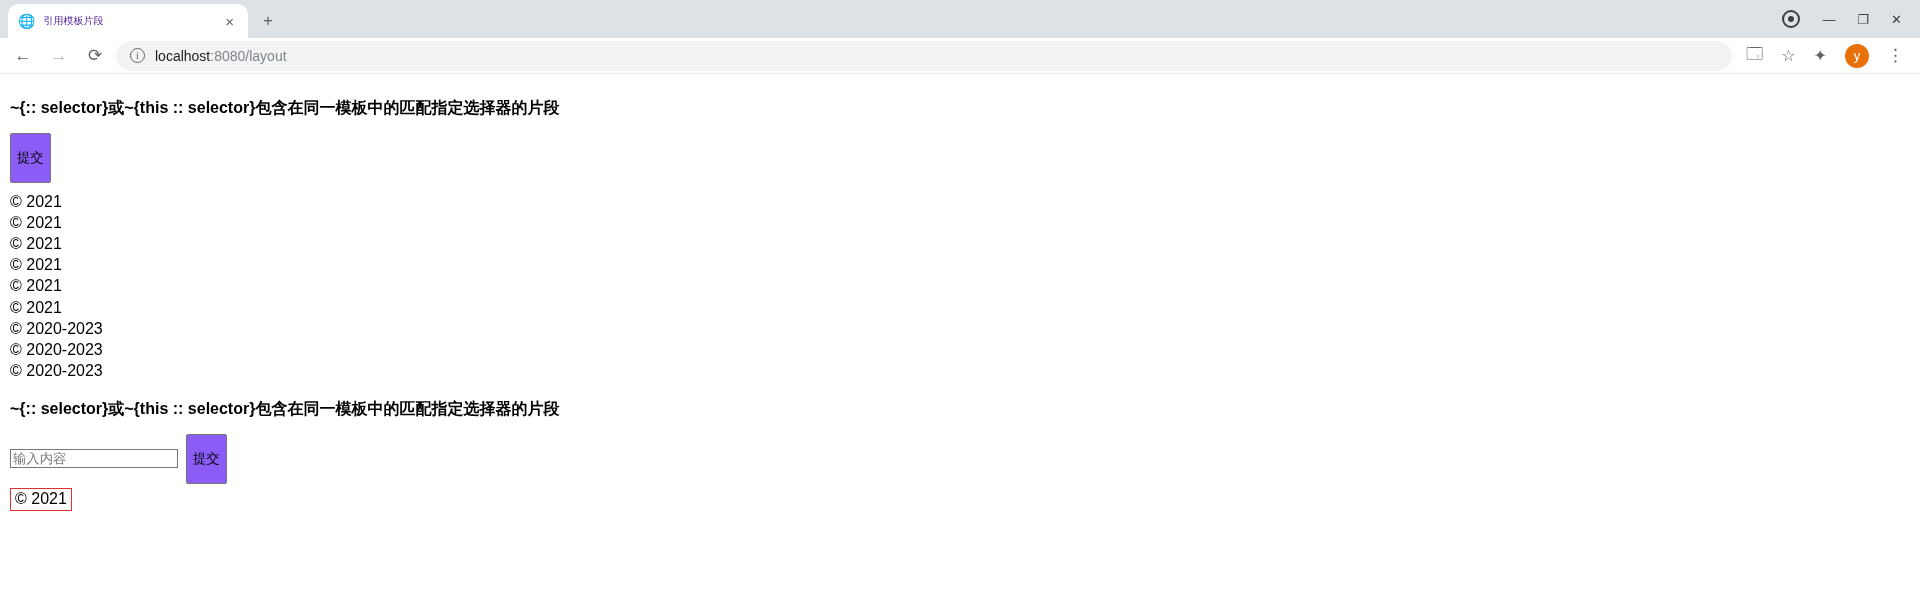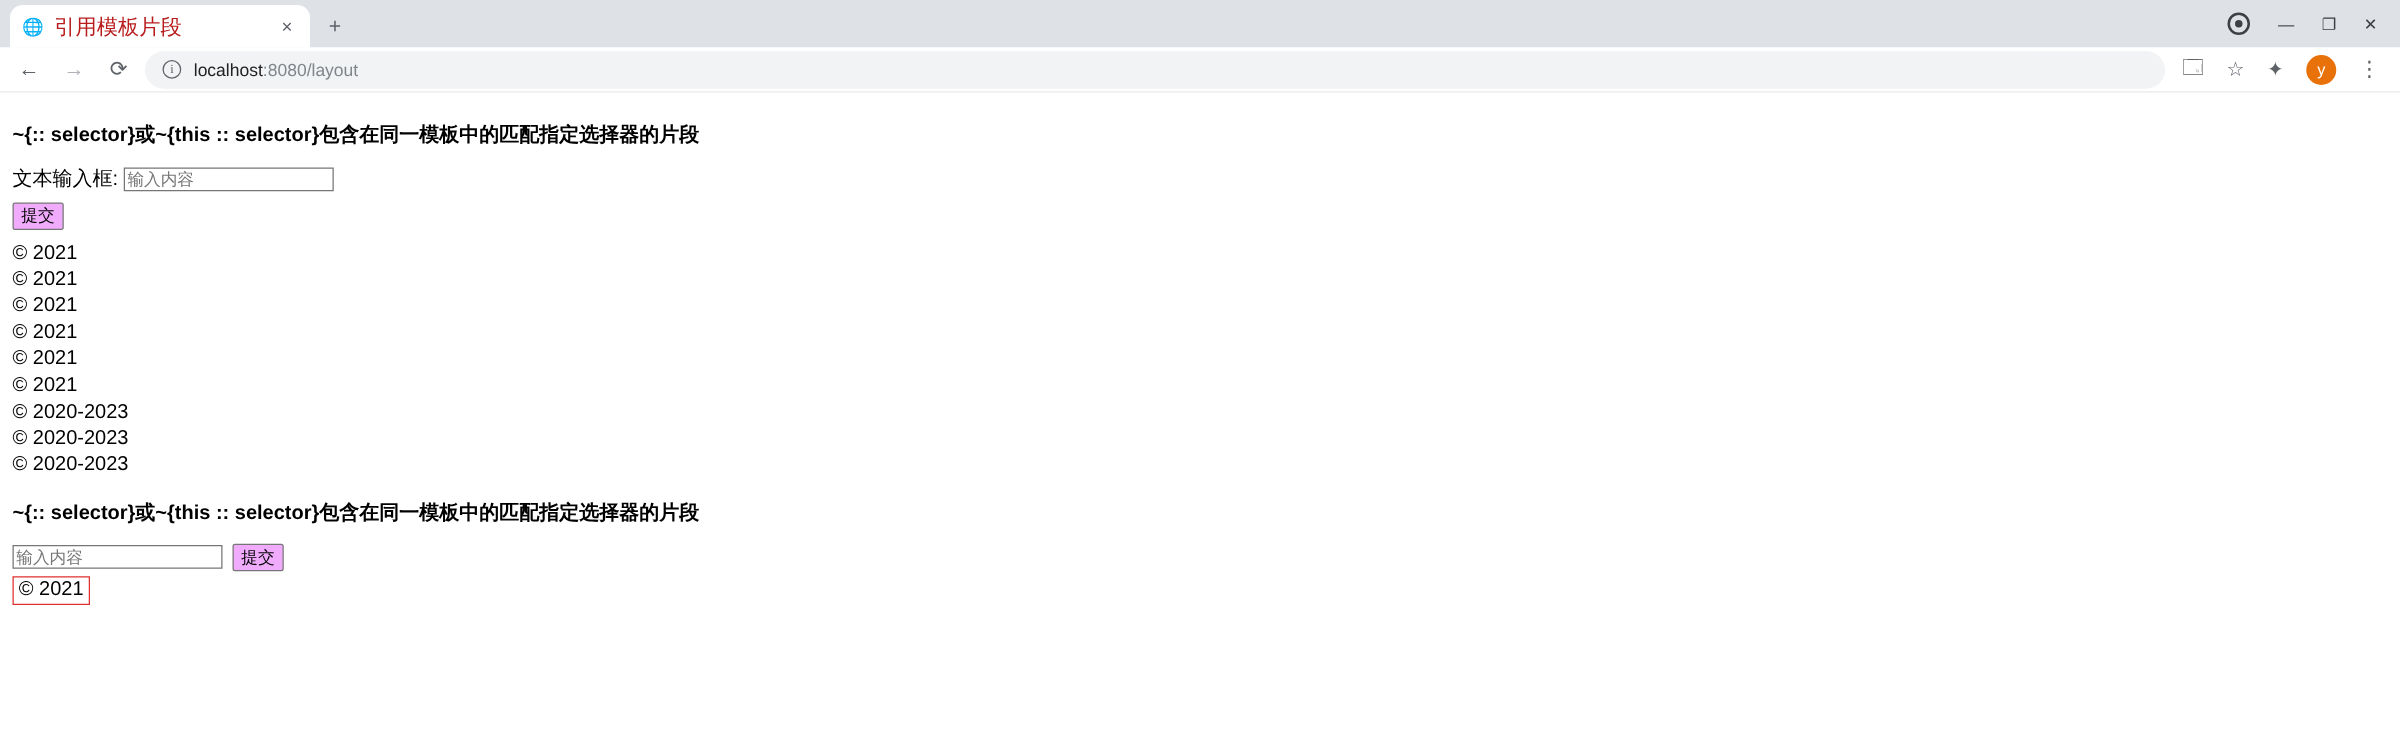--- a/index.html
+++ b/index.html
@@ -9,21 +9,21 @@
   
   .chrome-top { background: #dee1e6; height: 38px; display: flex; align-items: flex-end; padding-left: 8px; }
   .tab {
     background: #fff;
     height: 34px; width: 240px;
     border-top-left-radius: 10px; border-top-right-radius: 10px;
     display: flex; align-items: center; padding: 0 10px; gap: 8px;
     position: relative;
   }
   .tab .globe { font-size: 14px; color: #5f6368; }
-  .tab .title { font-size: 17px; color: #b91c1c; flex: 1; white-space: nowrap; overflow: hidden; text-overflow: ellipsis; }
+  .tab .title { font-size: 10px; color: #4c1d95; flex: 1; white-space: nowrap; overflow: hidden; text-overflow: ellipsis; }
   .tab .close { font-size: 15px; color: #5f6368; padding: 0 4px; line-height: 1; }
   .newtab { width: 28px; height: 28px; margin-left: 6px; display: flex; align-items: center; justify-content: center; font-size: 17px; color: #5f6368; margin-bottom: 3px; }
 
   .chrome-windowctl { position: absolute; top: 0; right: 0; height: 38px; display: flex; align-items: center; gap: 22px; padding-right: 18px; }
   .chrome-windowctl span { font-size: 13px; color: #3c4043; }
   .incognito-dot {
     width: 18px; height: 18px; border-radius: 50%; border: 2px solid #3c4043;
     position: relative; display: inline-block;
   }
   .incognito-dot::after {
@@ -56,22 +56,22 @@
   .page { padding: 10px 10px; font-size: 16px; color: #000; }
   .page p { margin: 14px 0; font-weight: bold; }
   .form-row { margin: 8px 0; }
   .form-row label { font-size: 16px; }
   .form-row input[type=text] {
     font-size: 13.333px; padding: 1px 2px; width: 168px;
     border: 1px solid #767676; background: #fff;
   }
   .form-row input[type=text]::placeholder { color: #757575; }
   .btn-submit {
-    font-size: 13.333px; padding: 1px 6px;
-    border: 1px solid #767676; background: #f0abfc; border-radius: 2px;
+    font-size: 13.333px; padding: 15px 6px;
+    border: 1px solid #767676; background: #8b5cf6; border-radius: 2px;
   }
   .copyright-list div { font-size: 16px; line-height: 1.32; }
 
   .second-block { margin-top: 18px; }
   .second-form { display: flex; align-items: center; gap: 8px; margin-top: 6px; }
   .second-form input[type=text] { font-size: 13.333px; padding: 1px 2px; width: 168px; border: 1px solid #767676; }
 
   .highlight-box { display: inline-block; border: 1.6px solid #e03131; padding: 0 4px; margin-top: 2px; line-height: 1.3; }
 </style>
 </head>
@@ -109,24 +109,20 @@
     <span class="ic">✦</span>
     <span class="avatar">y</span>
     <span class="kebab">⋮</span>
   </div>
 </div>
 
 <div class="page">
 
   <p>~{:: selector}或~{this :: selector}包含在同一模板中的匹配指定选择器的片段</p>
 
-  <div class="form-row">
-    <label>文本输入框:</label>
-    <input type="text" placeholder="输入内容" style="">
-  </div>
 
   <div class="form-row">
     <button class="btn-submit">提交</button>
   </div>
 
   <div class="copyright-list">
     <div>© 2021</div>
     <div>© 2021</div>
     <div>© 2021</div>
     <div>© 2021</div>

